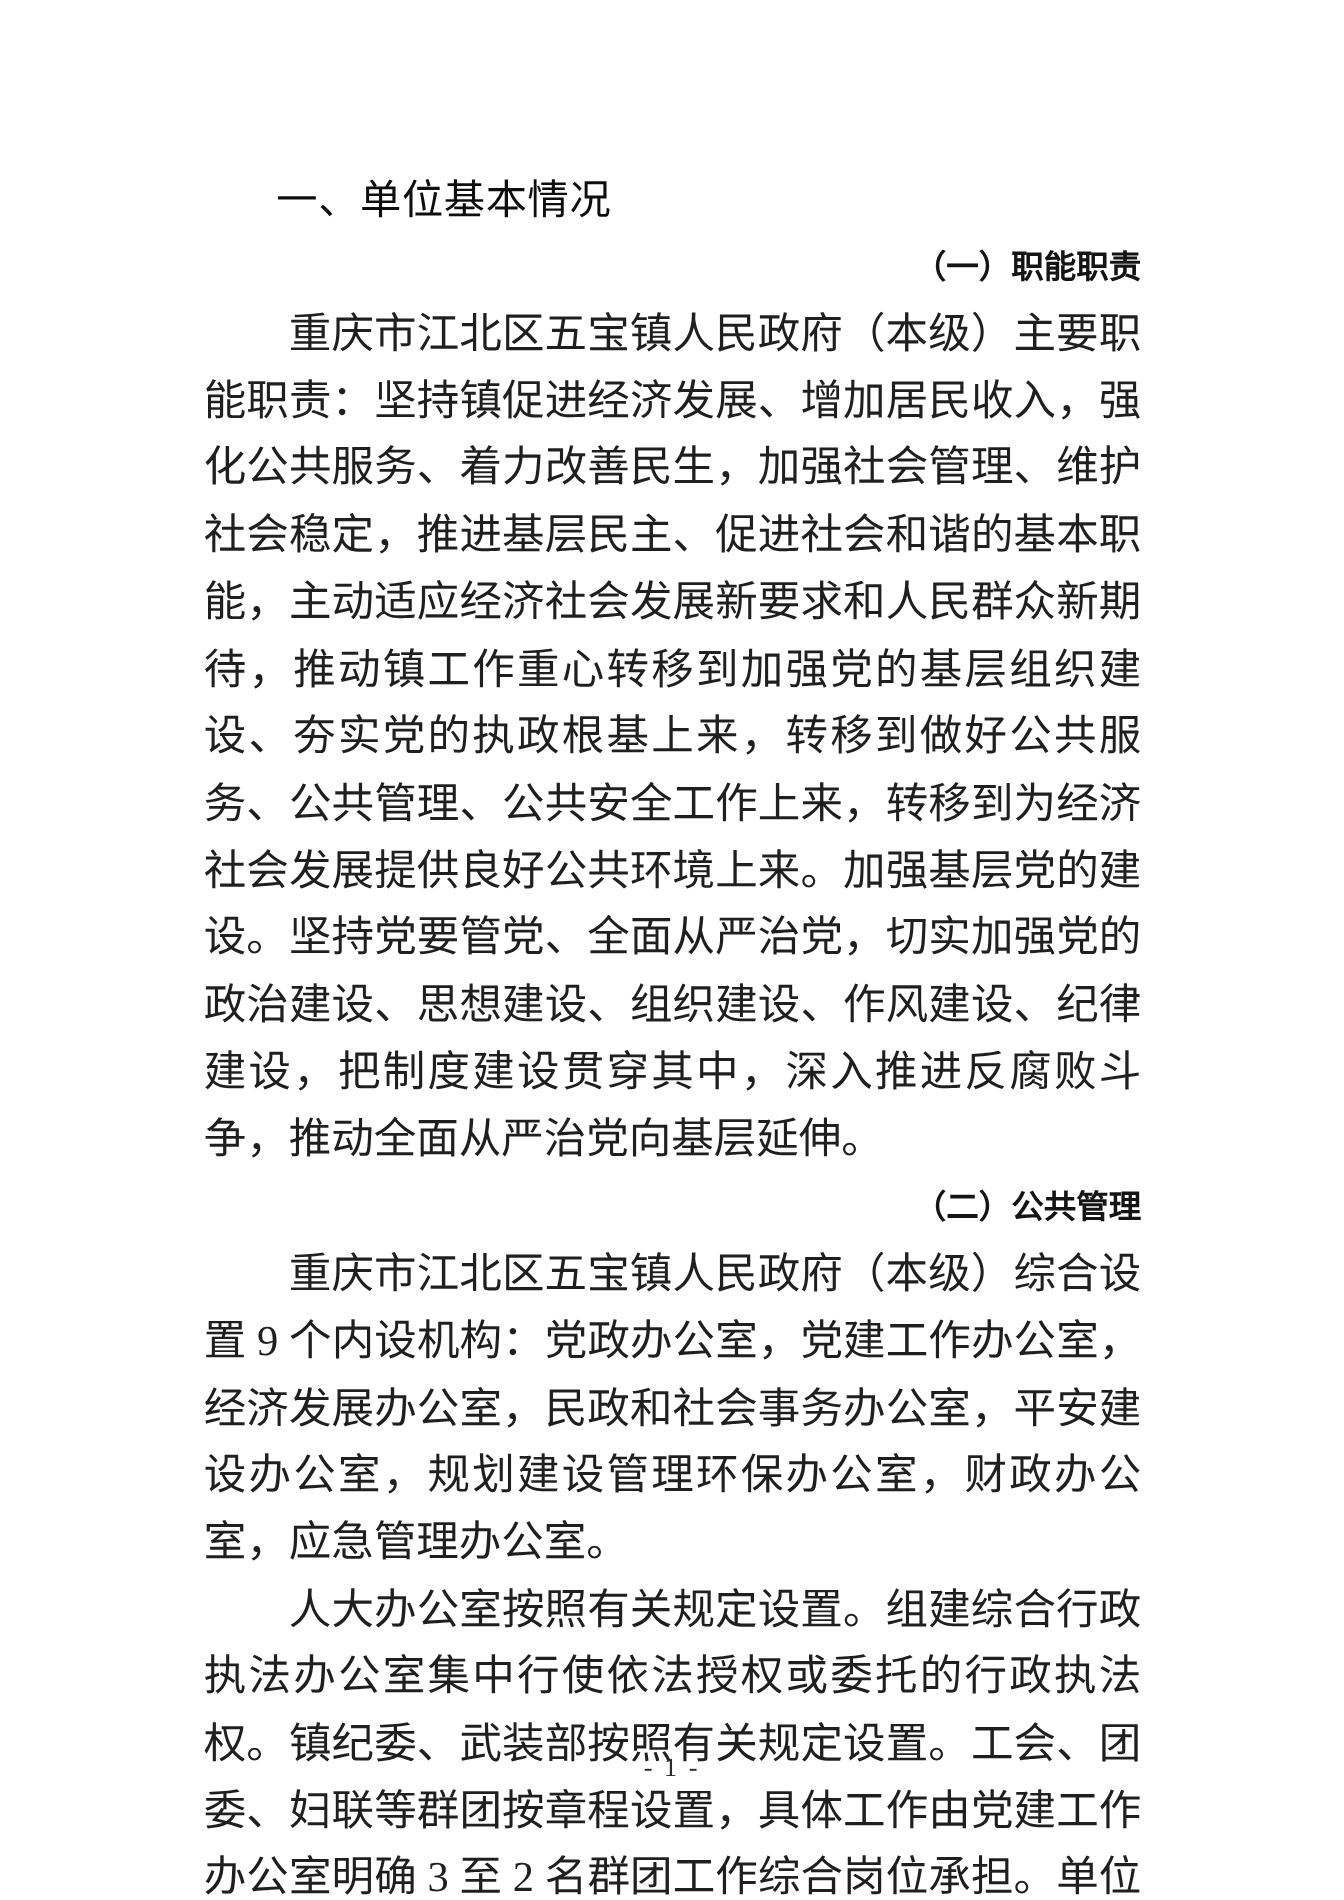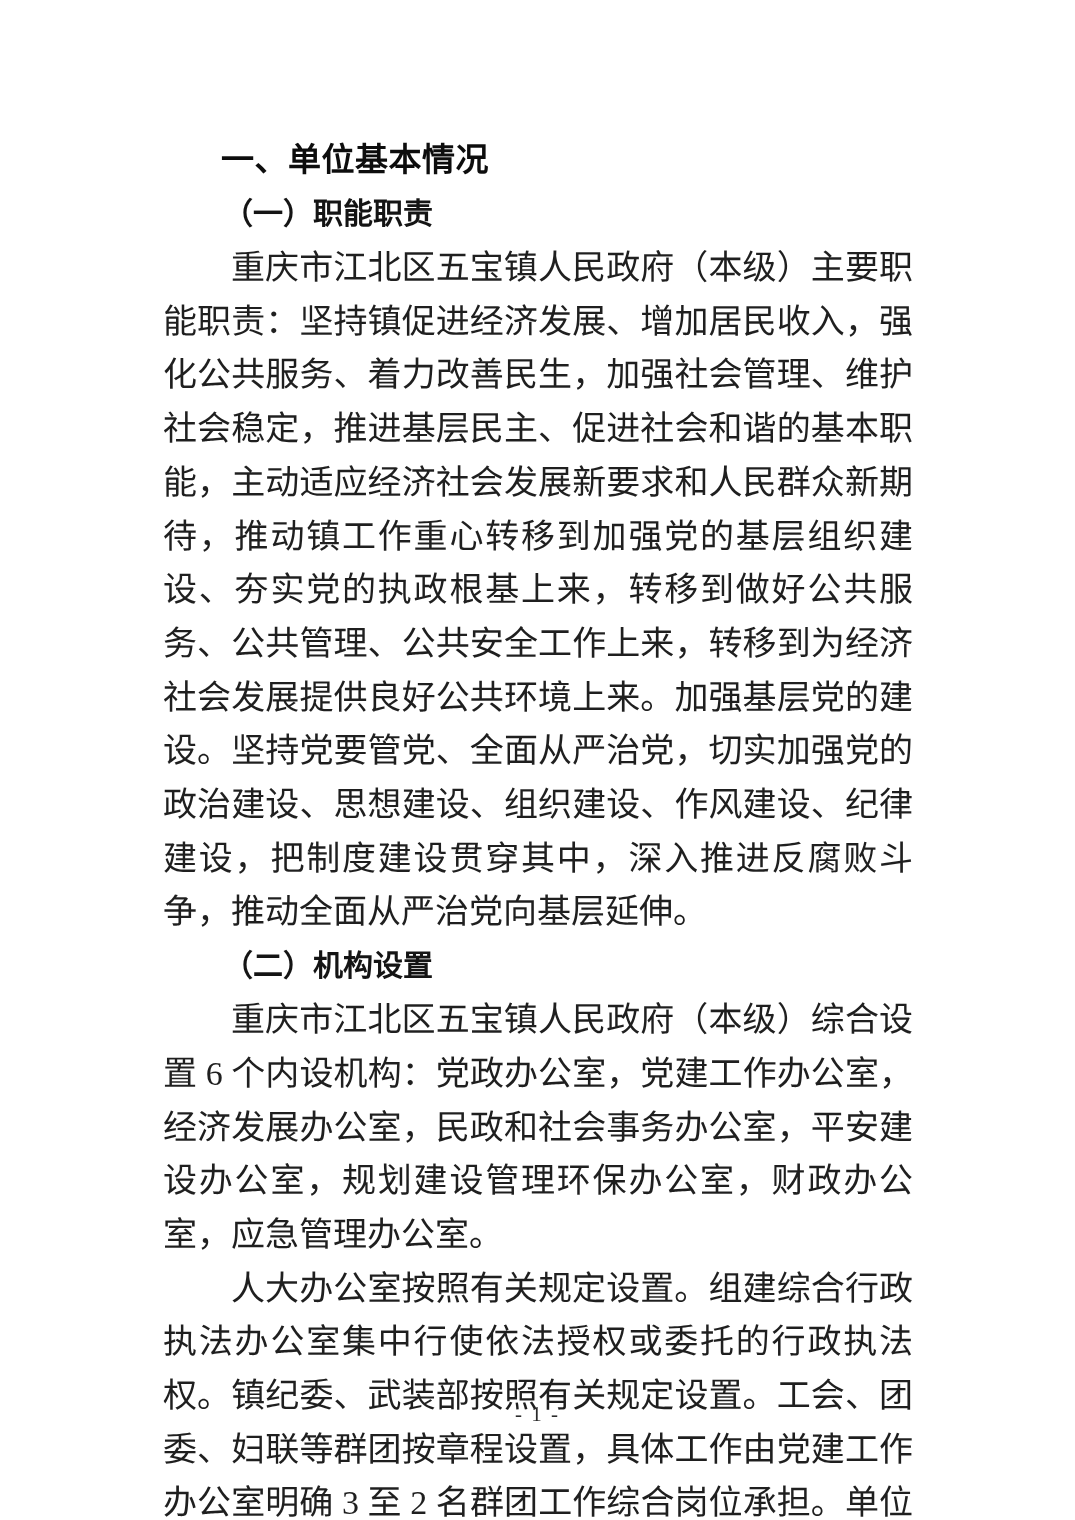--- a/index.html
+++ b/index.html
@@ -22,35 +22,36 @@
   }
   .content {
     position: absolute;
     left: 163px;
     top: 133px;
     width: 750px;
   }
   .h-main {
     margin: 0;
     font-family: "Liberation Sans", "DejaVu Sans", sans-serif;
-    font-weight: bold;
+    font-weight: normal;
     font-size: 33px;
     line-height: 54px;
     text-indent: 58px;
     color: #0d0d0d;
     letter-spacing: 0.5px;
   }
   .h-sub {
     margin: 0;
     font-family: "Liberation Serif", "DejaVu Serif", serif;
     font-weight: bold;
-    font-size: 30px;
+    font-size: 26px;
     line-height: 54px;
     text-indent: 2em;
     color: #141414;
+    text-align: right;
   }
   .body-para {
     margin: 0;
     font-size: 34px;
     line-height: 53.7px;
     text-align: justify;
     text-justify: inter-ideograph;
     text-indent: 2em;
     color: #1f1f1f;
     word-break: break-all;
@@ -71,22 +72,22 @@
 
 <div class="page">
   <div class="content">
 
     <h1 class="h-main">一、单位基本情况</h1>
 
     <h2 class="h-sub">（一）职能职责</h2>
 
     <p class="body-para">重庆市江北区五宝镇人民政府（本级）主要职能职责：坚持镇促进经济发展、增加居民收入，强化公共服务、着力改善民生，加强社会管理、维护社会稳定，推进基层民主、促进社会和谐的基本职能，主动适应经济社会发展新要求和人民群众新期待，推动镇工作重心转移到加强党的基层组织建设、夯实党的执政根基上来，转移到做好公共服务、公共管理、公共安全工作上来，转移到为经济社会发展提供良好公共环境上来。加强基层党的建设。坚持党要管党、全面从严治党，切实加强党的政治建设、思想建设、组织建设、作风建设、纪律建设，把制度建设贯穿其中，深入推进反腐败斗争，推动全面从严治党向基层延伸。</p>
 
-    <h2 class="h-sub">（二）机构设置</h2>
+    <h2 class="h-sub">（二）公共管理</h2>
 
-    <p class="body-para">重庆市江北区五宝镇人民政府（本级）综合设置 6 个内设机构：党政办公室，党建工作办公室，经济发展办公室，民政和社会事务办公室，平安建设办公室，规划建设管理环保办公室，财政办公室，应急管理办公室。</p>
+    <p class="body-para">重庆市江北区五宝镇人民政府（本级）综合设置 9 个内设机构：党政办公室，党建工作办公室，经济发展办公室，民政和社会事务办公室，平安建设办公室，规划建设管理环保办公室，财政办公室，应急管理办公室。</p>
 
     <p class="body-para">人大办公室按照有关规定设置。组建综合行政执法办公室集中行使依法授权或委托的行政执法权。镇纪委、武装部按照有关规定设置。工会、团委、妇联等群团按章程设置，具体工作由党建工作办公室明确 3 至 2 名群团工作综合岗位承担。单位编制人数 24 名，实有人数 21 名，其中行政单位</p>
 
   </div>
 
   <div class="footer">- 1 -</div>
 </div>
 
 </body></html>

